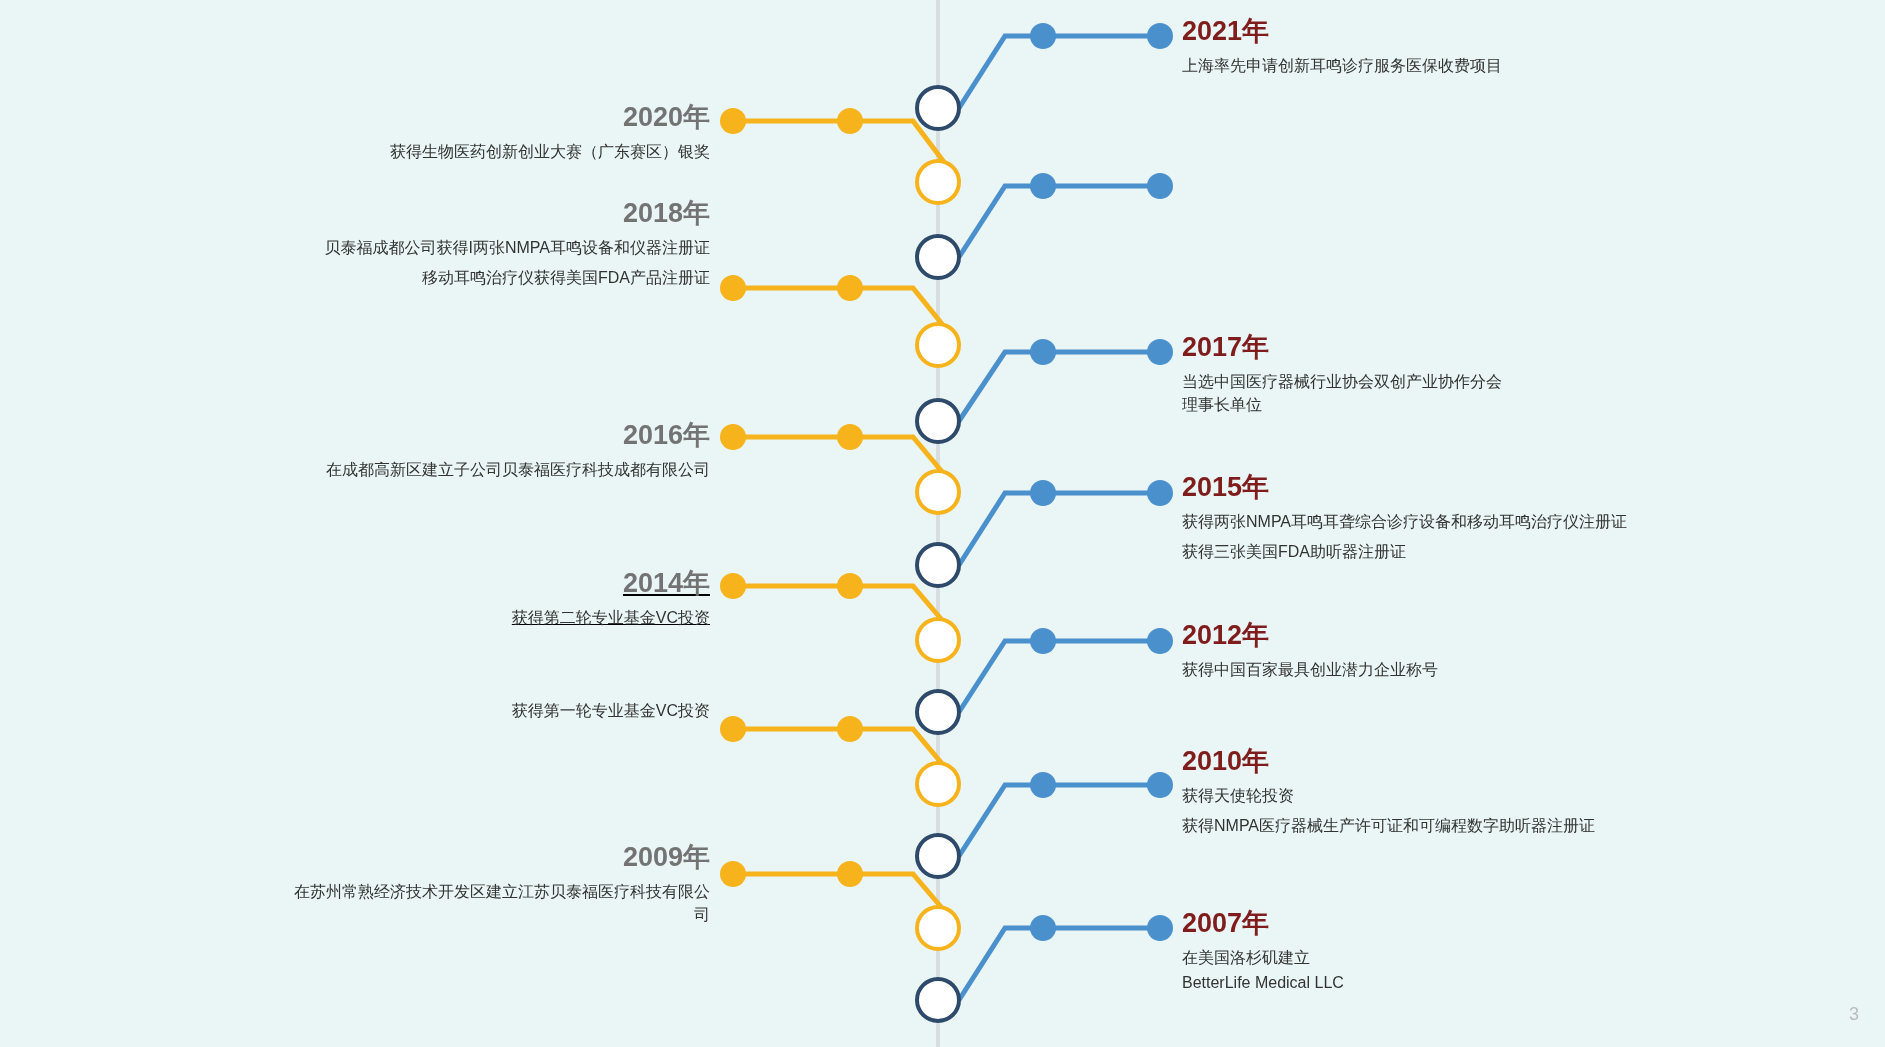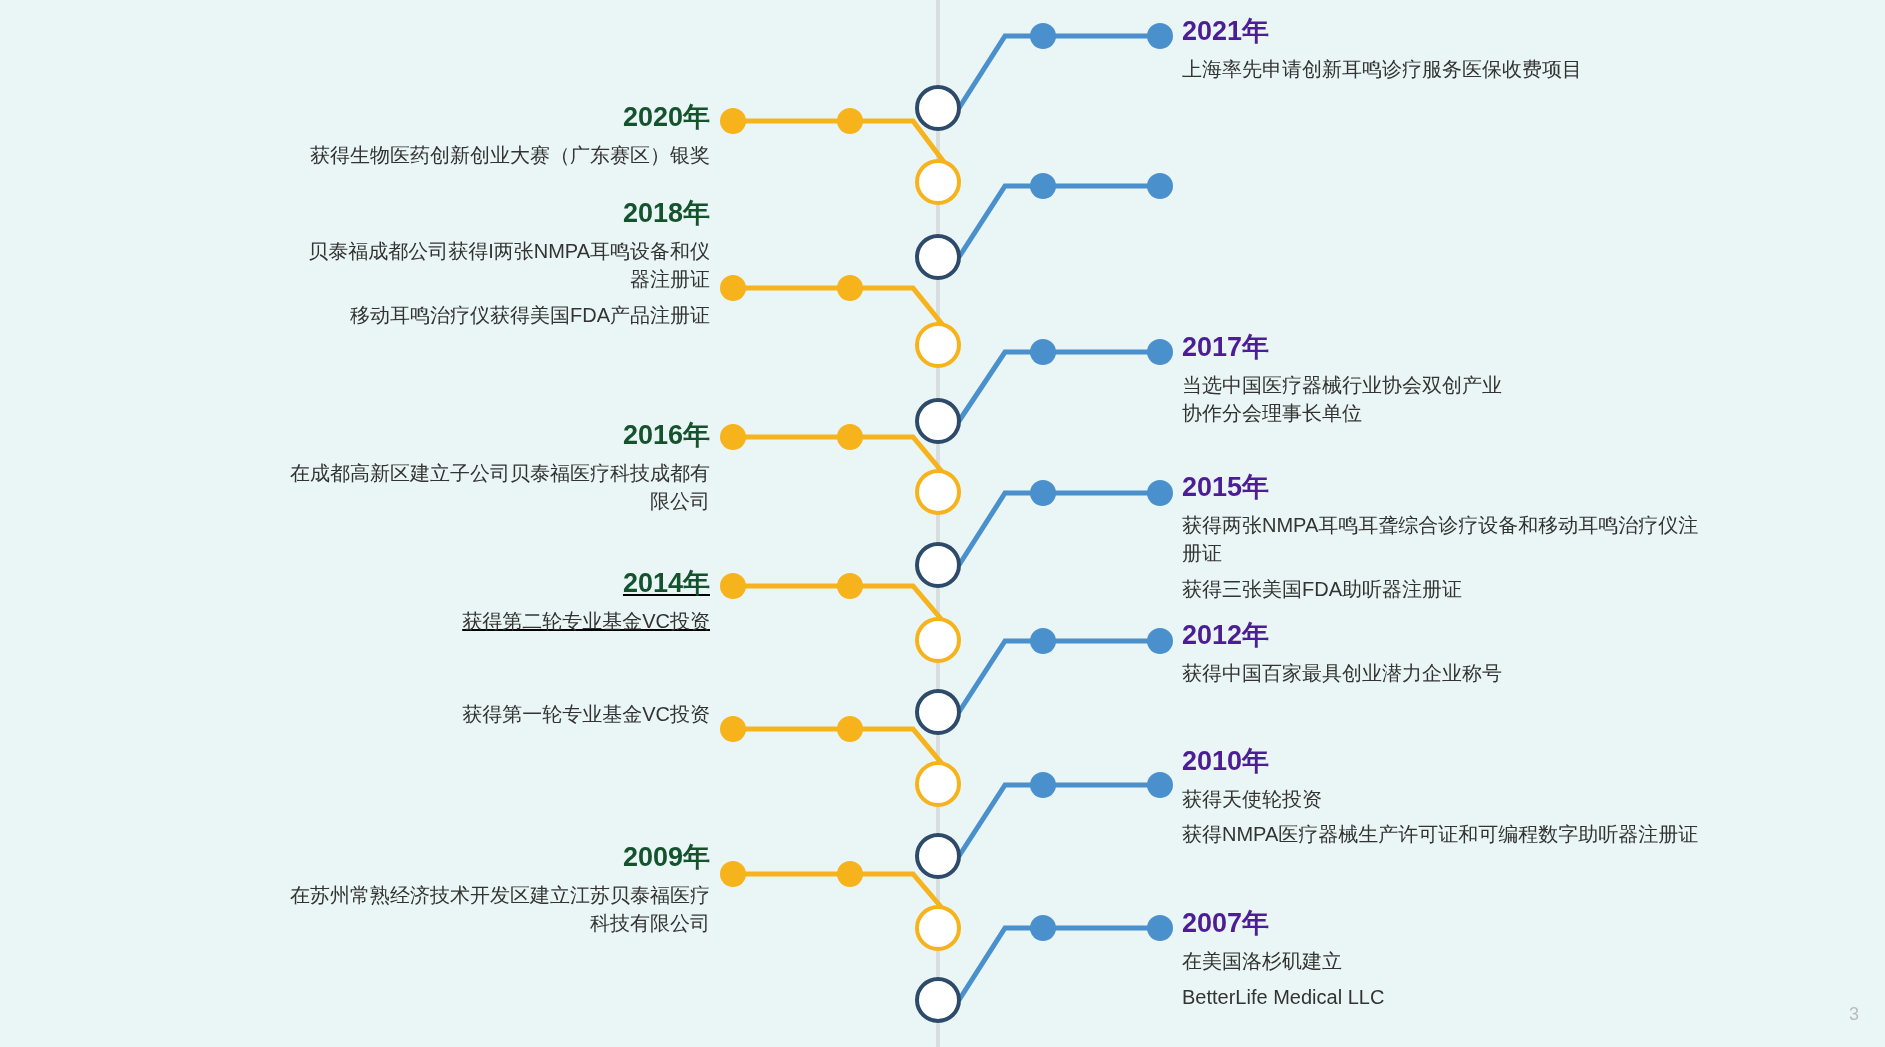--- a/index.html
+++ b/index.html
@@ -67,25 +67,25 @@
   .entry.right { text-align: left; }
   .entry.left { text-align: right; }
 
   .year {
     font-size: 27px;
     font-weight: bold;
     line-height: 1.15;
     margin-bottom: 8px;
     white-space: nowrap;
   }
-  .year.blue { color: #4c1d95; }
-  .year.gold { color: #14532d; }
+  .year.blue { color: #7f1d1d; }
+  .year.gold { color: #737373; }
 
   .line {
-    font-size: 20px;
+    font-size: 16px;
     color: #333333;
     line-height: 1.42;
     margin-bottom: 7px;
   }
   .line:last-child { margin-bottom: 0; }
 
   #page-number {
     position: absolute;
     right: 26px;
     bottom: 22px;
@@ -198,21 +198,21 @@
   </div>
 
   <div class="entry right" style="left:1182px; top:746px; width:530px;">
     <div class="year blue">2010年</div>
     <div class="line">获得天使轮投资</div>
     <div class="line">获得NMPA医疗器械生产许可证和可编程数字助听器注册证</div>
   </div>
 
   <div class="entry right" style="left:1182px; top:908px; width:430px;">
     <div class="year blue">2007年</div>
-    <div class="line" style="margin-bottom:8px;">在美国洛杉矶建立</div>
+    <div class="line" style="margin-bottom:2px;">在美国洛杉矶建立</div>
     <div class="line">BetterLife Medical LLC</div>
   </div>
 
   <div class="entry left" style="left:290px; top:102px; width:420px;">
     <div class="year gold">2020年</div>
     <div class="line">获得生物医药创新创业大赛（广东赛区）银奖</div>
   </div>
 
   <div class="entry left" style="left:290px; top:198px; width:420px;">
     <div class="year gold">2018年</div>

